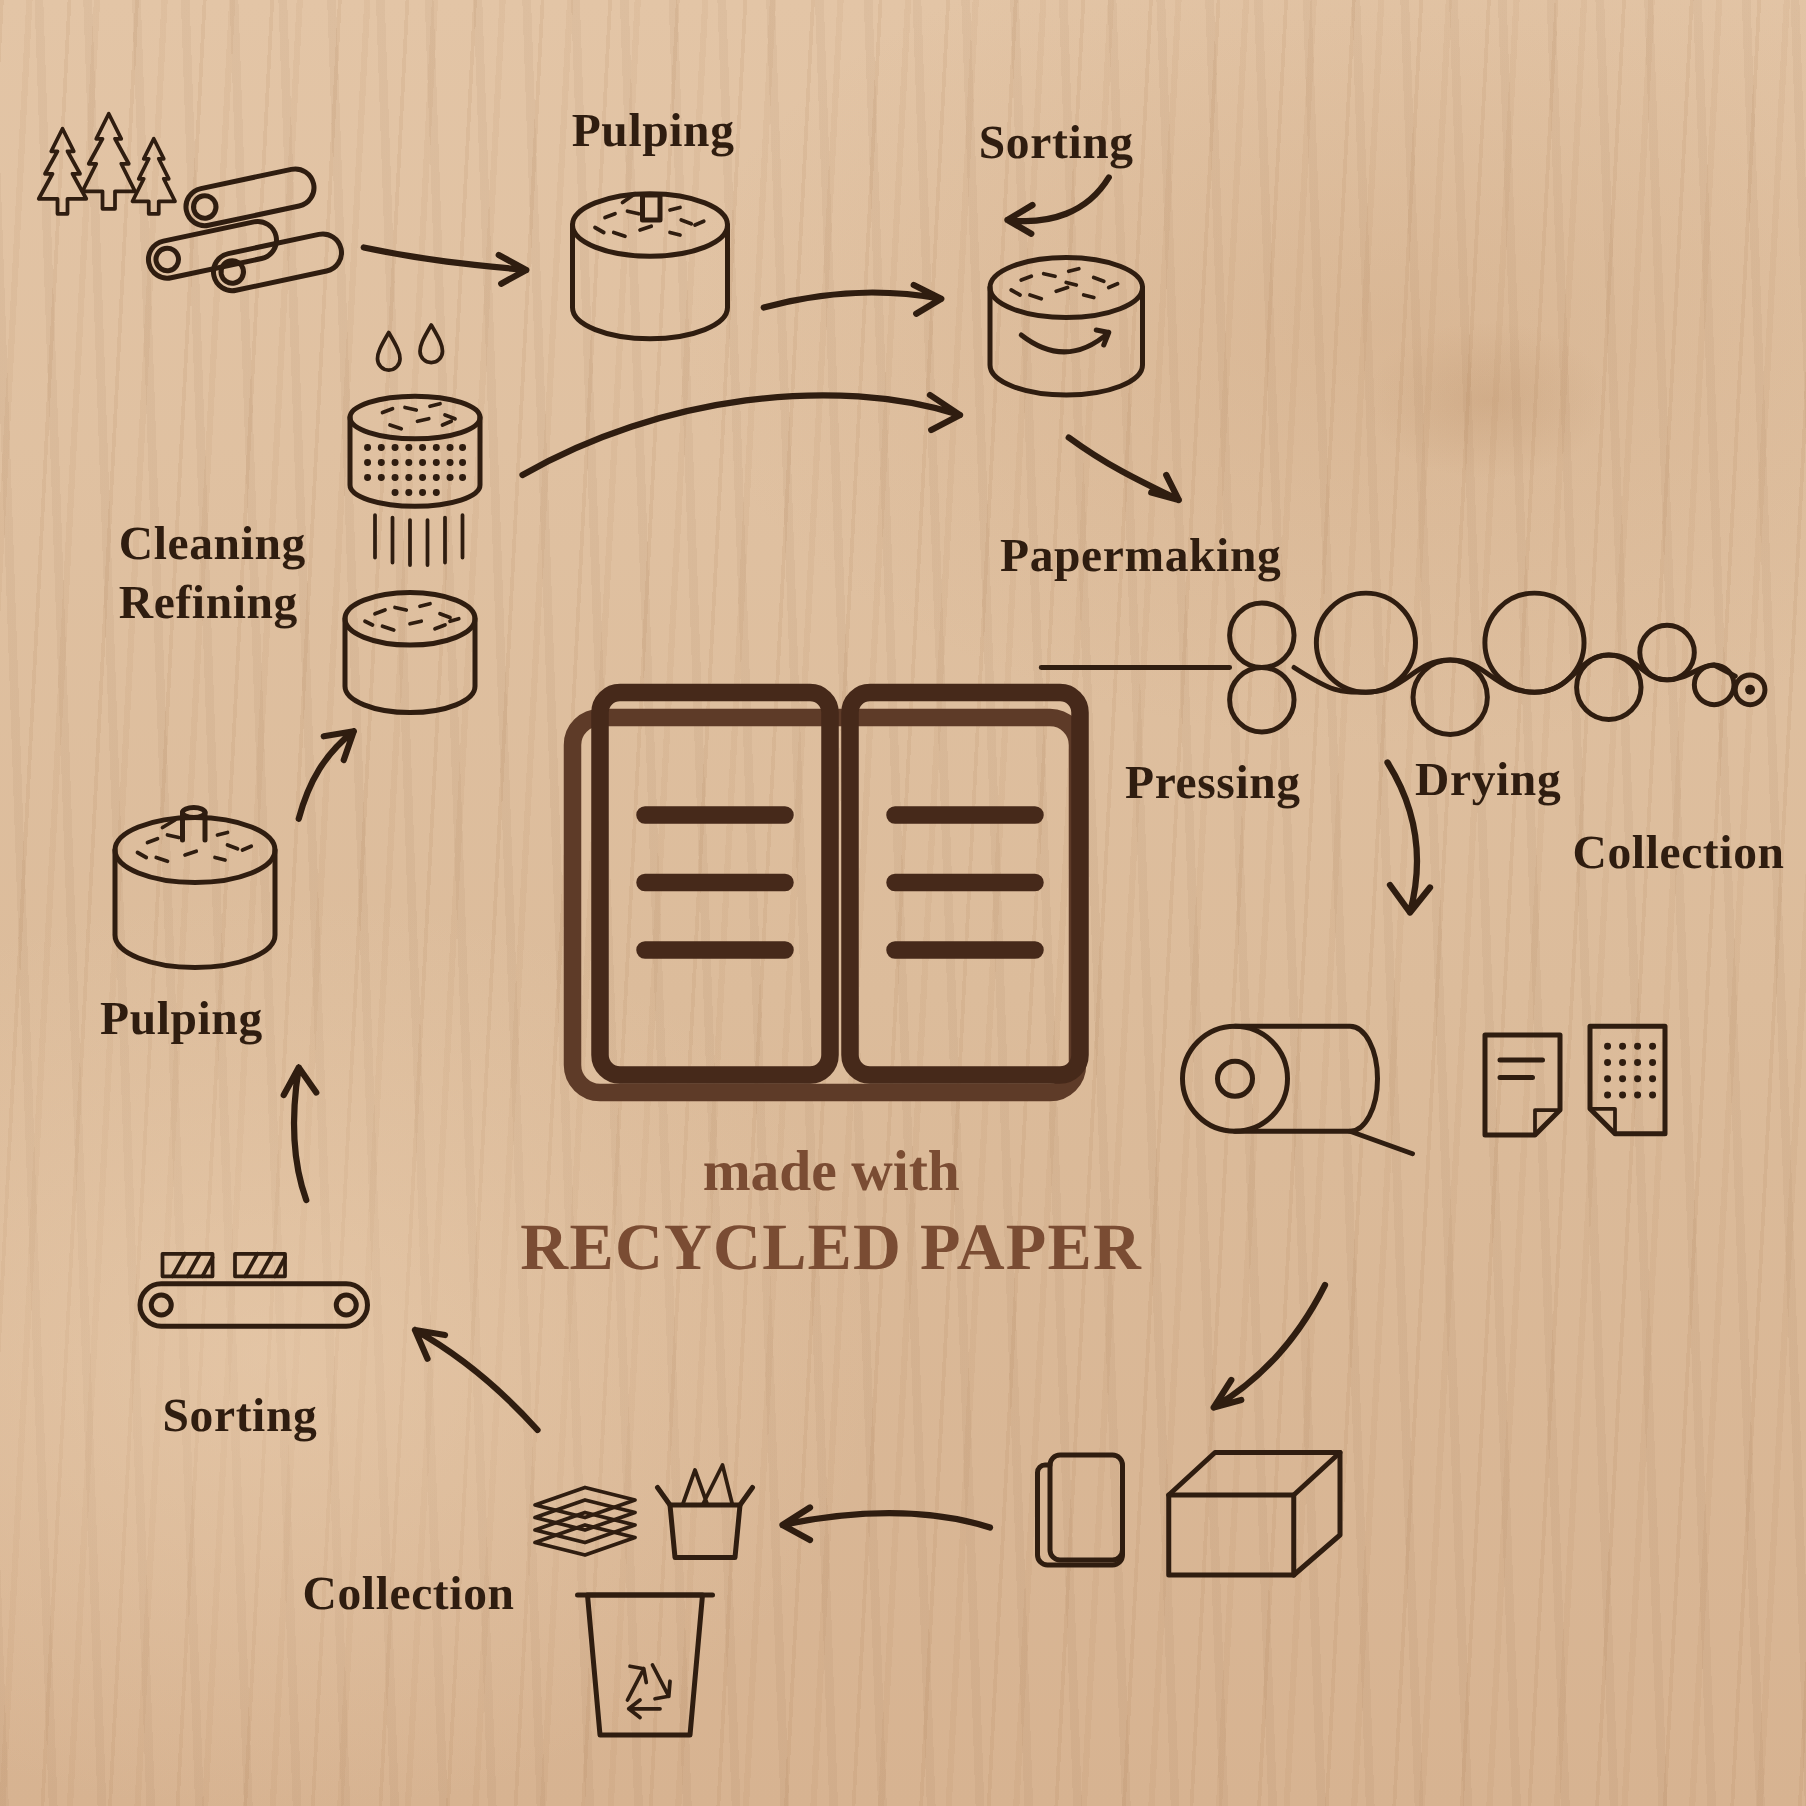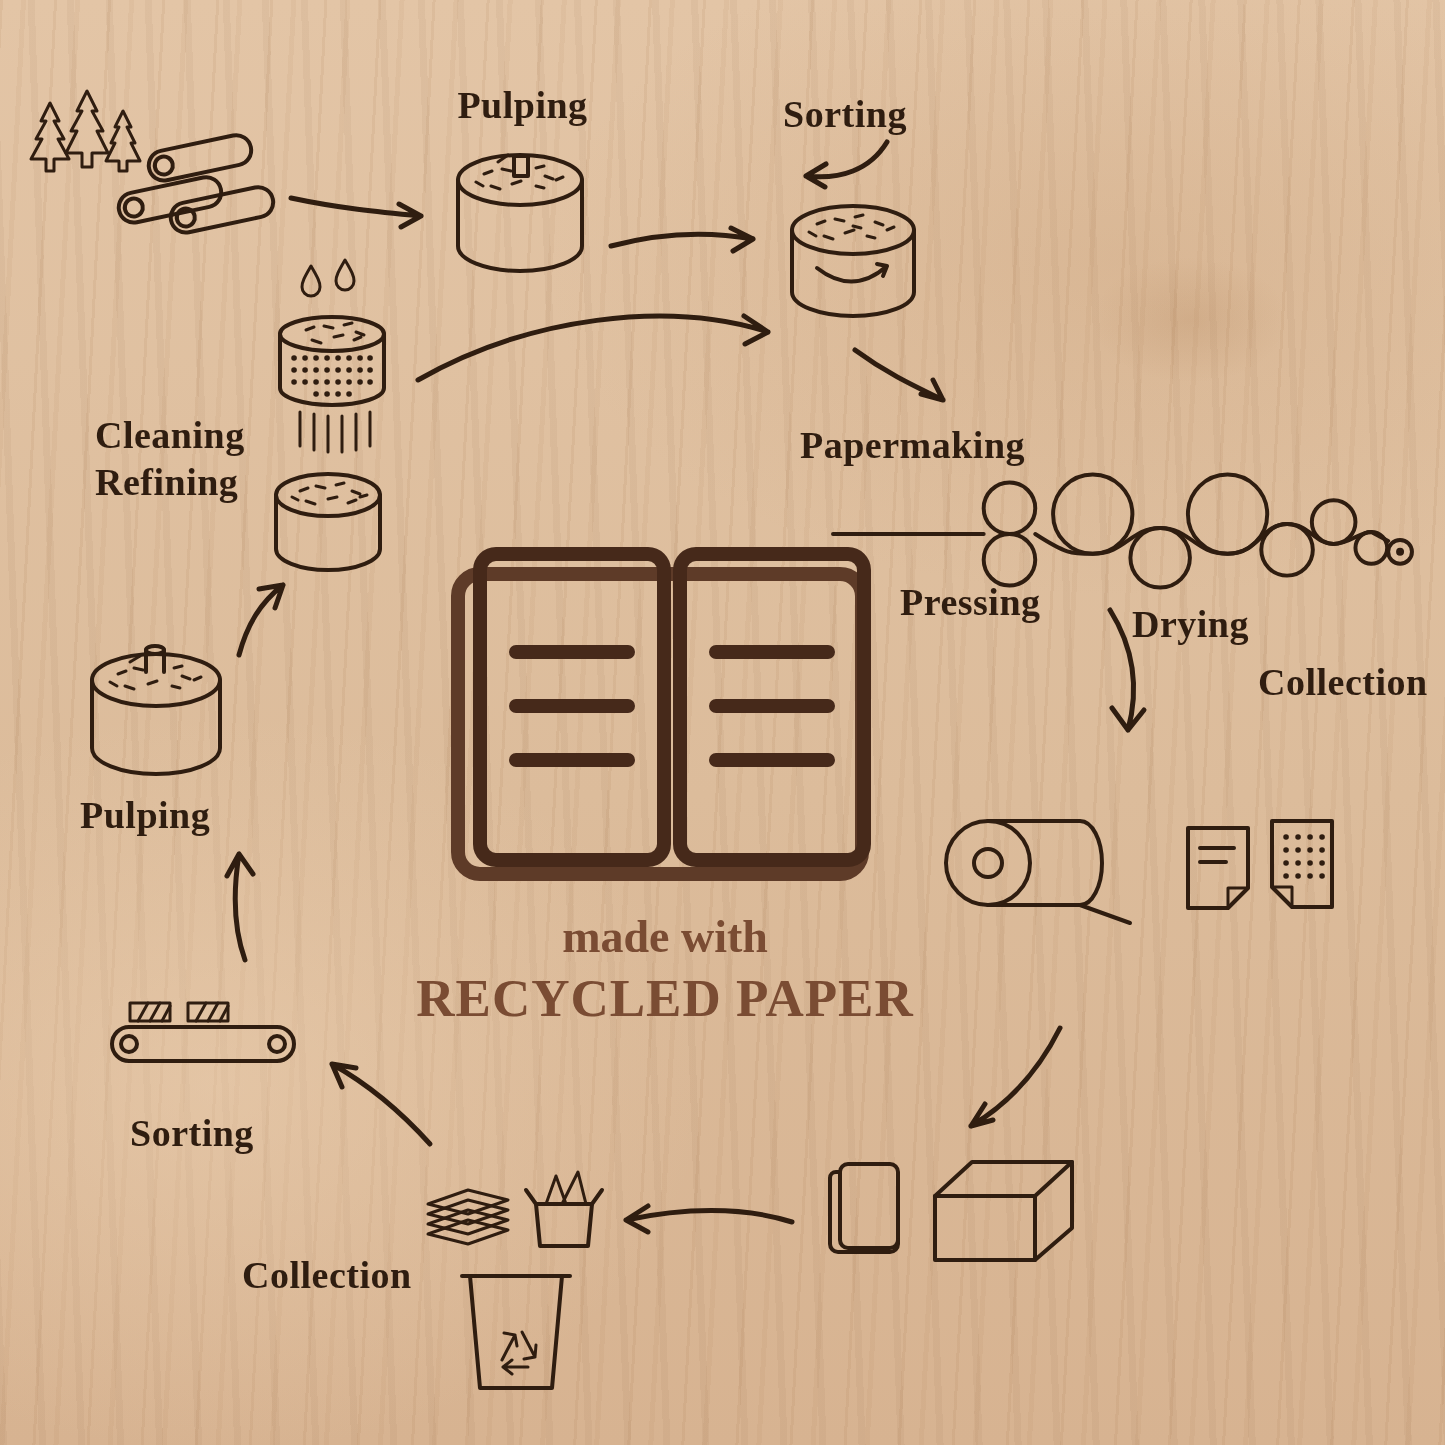--- a/index.html
+++ b/index.html
@@ -154,21 +154,21 @@
     <circle cx="330" cy="96" r="30"></circle>
     <circle cx="398" cy="52" r="40"></circle>
     <circle cx="458" cy="88" r="26"></circle>
     <circle cx="505" cy="60" r="22"></circle>
     <circle cx="543" cy="86" r="16"></circle>
     <circle cx="572" cy="90" r="12"></circle>
     <circle class="f" cx="572" cy="90" r="4"></circle>
     <path d="M0,72 H152 M204,72 C235,92 240,92 262,92 C295,92 300,66 330,66 C360,66 365,92 398,92 C430,92 432,62 458,62 C482,62 485,82 505,82 C522,82 530,70 543,70 L560,79"></path>
   </svg>
 
-  <div class="label" style="left:900px;top:580px;width:180px">Pressing</div>
+  <div class="label" style="left:900px;top:604px;width:180px">Pressing</div>
   <div class="label" style="left:1132px;top:602px;width:145px">Drying</div>
   <div class="label" style="left:1258px;top:660px;width:185px">Collection</div>
 
   <svg class="arrow" style="left:1082px;top:600px" width="90" height="145" viewBox="0 0 90 145">
     <path d="M28,10 C50,45 58,85 46,130 M46,130 L30,108 M46,130 L62,110"></path>
   </svg>
 
   <svg class="icon" style="left:940px;top:795px" width="195" height="140" viewBox="0 0 195 140">
     <path d="M48,26 H140 A22,42 0 0 1 140,110 H48"></path>
     <circle cx="48" cy="68" r="42"></circle>

